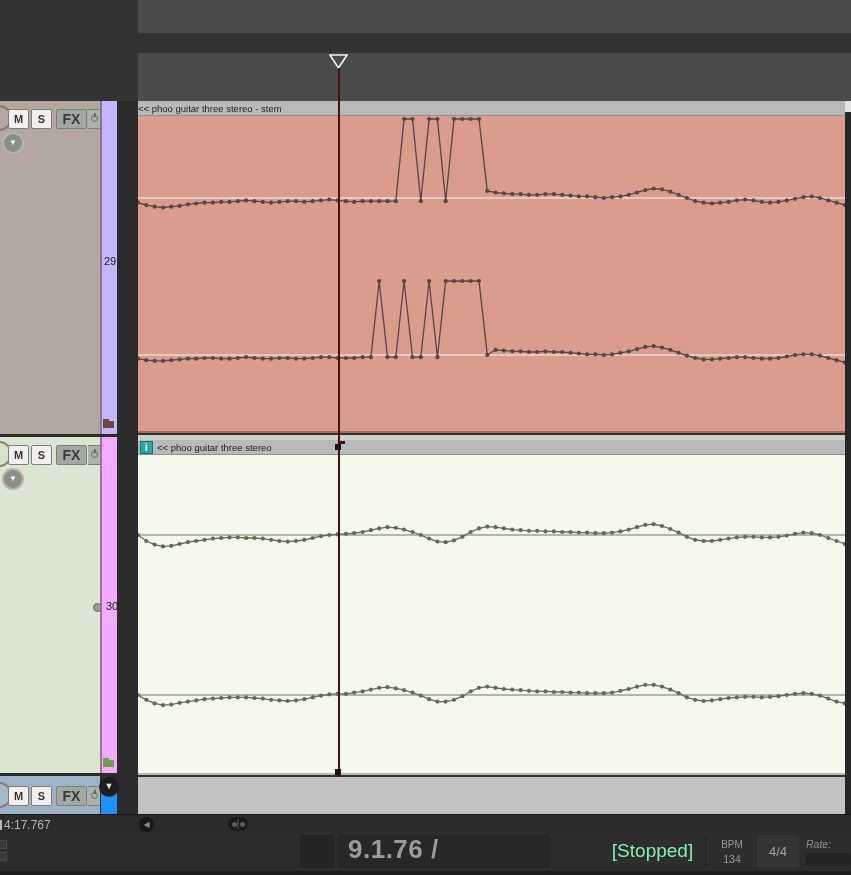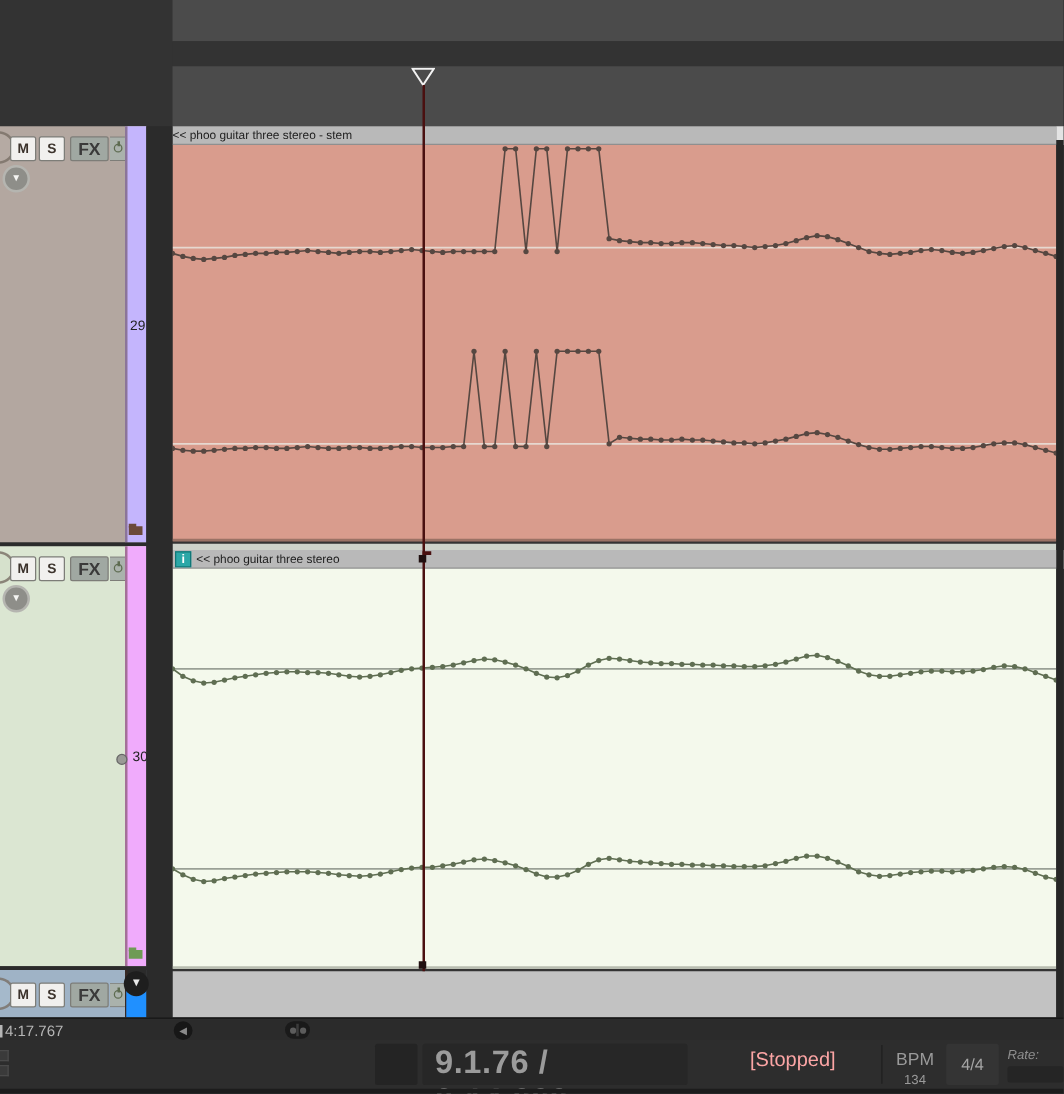--- a/index.html
+++ b/index.html
@@ -76,24 +76,24 @@
   .hs-thumb{position:absolute;left:228px;top:2px;width:20px;height:14px;border-radius:7px;background:#1a1a1a;}
   .hs-thumb i{position:absolute;top:4.5px;width:5px;height:5px;border-radius:50%;background:#5c5c5c;}
   .hs-thumb i.d1{left:3.5px;} .hs-thumb i.d2{left:11.5px;}
   .hs-thumb:after{content:"";position:absolute;left:9.2px;top:2px;width:1.6px;height:10px;background:#3b3b3b;}
 
   .transport{left:0;top:832px;width:851px;height:39px;background:#2d2d2d;}
   .transport-bottom{left:0;top:871px;width:851px;height:4px;background:#1c1c1c;}
   .tp-slot{position:absolute;left:300px;top:3px;width:34px;height:33px;background:#242424;border-radius:2px;}
   .tp-timepanel{position:absolute;left:338px;top:3px;width:212px;height:33px;background:#272727;border-radius:2px;}
   .tp-time{position:absolute;left:348px;top:2px;width:200px;font-size:26px;font-weight:bold;color:#9b9b9b;letter-spacing:.5px;}
-  .tp-status{position:absolute;left:600px;top:8px;width:105px;font-size:16px;color:#fca5a5;}
+  .tp-status{position:absolute;left:600px;top:8px;width:105px;font-size:19px;color:#86efac;text-align:center;}
   .tp-div{position:absolute;top:4px;width:1px;height:31px;background:#1f1f1f;}
   .tp-bpm{position:absolute;left:708px;top:3px;width:48px;text-align:center;color:#9a9a9a;}
-  .tp-bpm .l1{font-size:14px;margin-top:4px;} .tp-bpm .l2{font-size:10.5px;margin-top:3px;}
+  .tp-bpm .l1{font-size:10px;margin-top:4px;} .tp-bpm .l2{font-size:10.5px;margin-top:3px;}
   .tp-sig{position:absolute;left:757px;top:3px;width:42px;height:33px;background:#343434;border-radius:2px;
     color:#a5a5a5;font-size:13px;text-align:center;line-height:33px;}
   .tp-rate-label{position:absolute;left:806px;top:6px;font-size:10.5px;color:#8f8f8f;font-style:italic;}
   .tp-rate-track{position:absolute;left:806px;top:21px;width:45px;height:13px;background:#252525;border-radius:2px;}
   .dock-tab{position:absolute;left:0;width:7px;height:9px;background:#3a3a3a;border:1px solid #4a4a4a;border-left:none;}
 
   .ruler-triangle{left:329px;top:54px;}
 </style>
 </head>
 <body>

